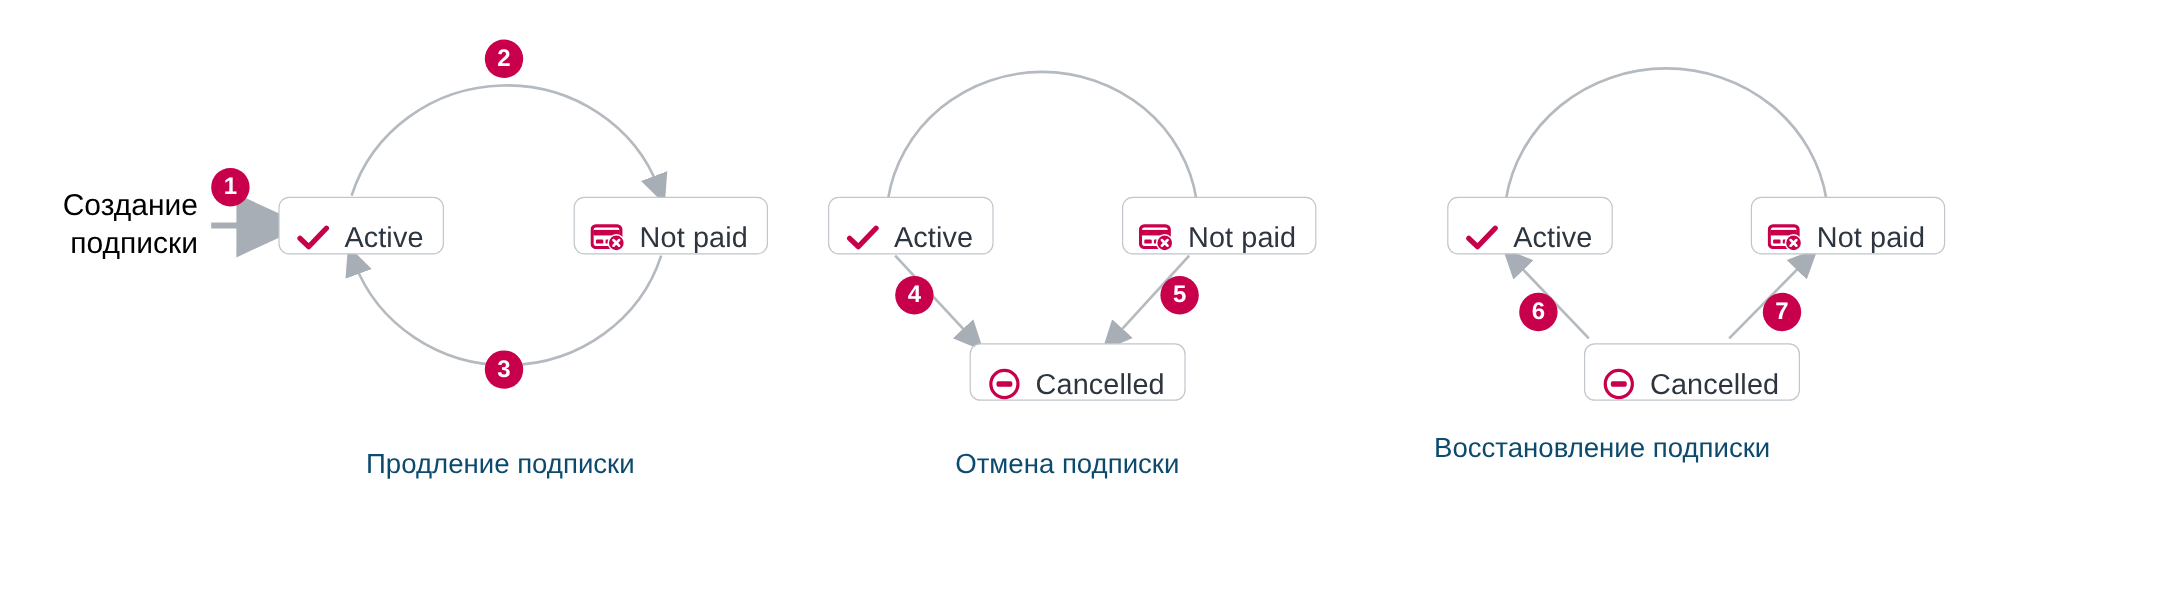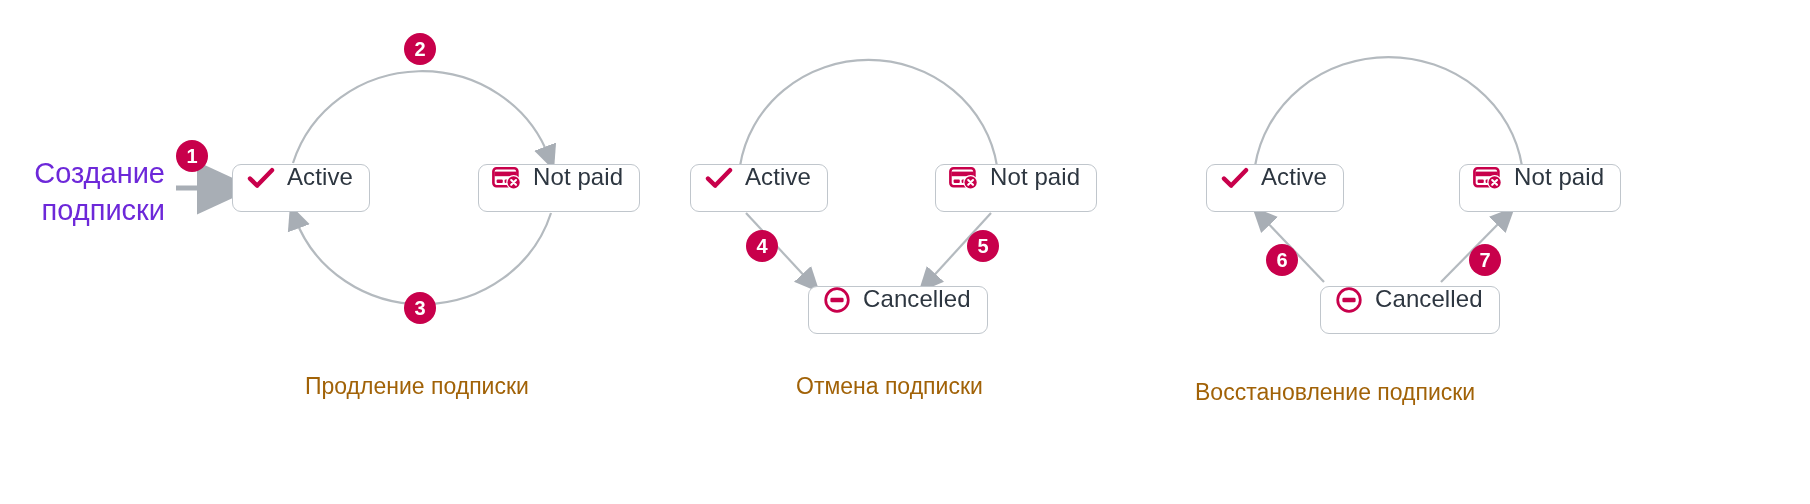--- a/index.html
+++ b/index.html
@@ -14,21 +14,21 @@
   .panel{position:absolute;top:0;height:504px;}
   #panel-1{left:0;width:660px;}
   #panel-2{left:660px;width:540px;}
   #panel-3{left:1200px;width:610px;}
 
   .svg-layer{position:absolute;left:0;top:0;width:100%;height:504px;overflow:visible;}
 
   
   .state-box{
     position:absolute;
-    display:flex;align-items:flex-start;
+    display:flex;align-items:flex-end;
     box-sizing:border-box;
     height:48px;
     padding:0 16px 0 13px;
     background:#ffffff;
     border:1.6px solid #c0c6cc;
     border-radius:9px;
     white-space:nowrap;
     z-index:5;
   }
   .state-label{
@@ -56,30 +56,30 @@
     font-weight:bold;
     display:flex;align-items:center;justify-content:center;
     line-height:1;
     z-index:8;
     box-sizing:border-box;
   }
 
   
   .entry-text{
     position:absolute;
-    font-size:29px;
-    color:#6d28d9;
+    font-size:25px;
+    color:#000000;
     line-height:1.28;
     text-align:right;
     z-index:6;
   }
   .caption{
     position:absolute;
     font-size:23px;
-    color:#a16207;
+    color:#0c4a6e;
     line-height:1;
     white-space:nowrap;
     z-index:6;
   }
 </style>
 </head>
 <body>
 
 <div id="stage">
 
@@ -234,16 +234,16 @@
     <div class="state-box" style="left:120px;top:286px;">
       <span class="state-icon">
         <svg width="28" height="28" viewBox="0 0 28 28">
           <circle cx="14" cy="14" r="11.3" fill="none" stroke="#c8004b" stroke-width="2.7"></circle>
           <rect x="7.4" y="11.7" width="13.2" height="4.6" rx="1.4" fill="#c8004b"></rect>
         </svg>
       </span>
       <span class="state-label">Cancelled</span>
     </div>
 
-    <div class="caption" style="left:-5px;top:381px;">Восстановление подписки</div>
+    <div class="caption" style="left:-5px;top:362px;">Восстановление подписки</div>
   </div>
 
 </div>
 
 </body></html>

